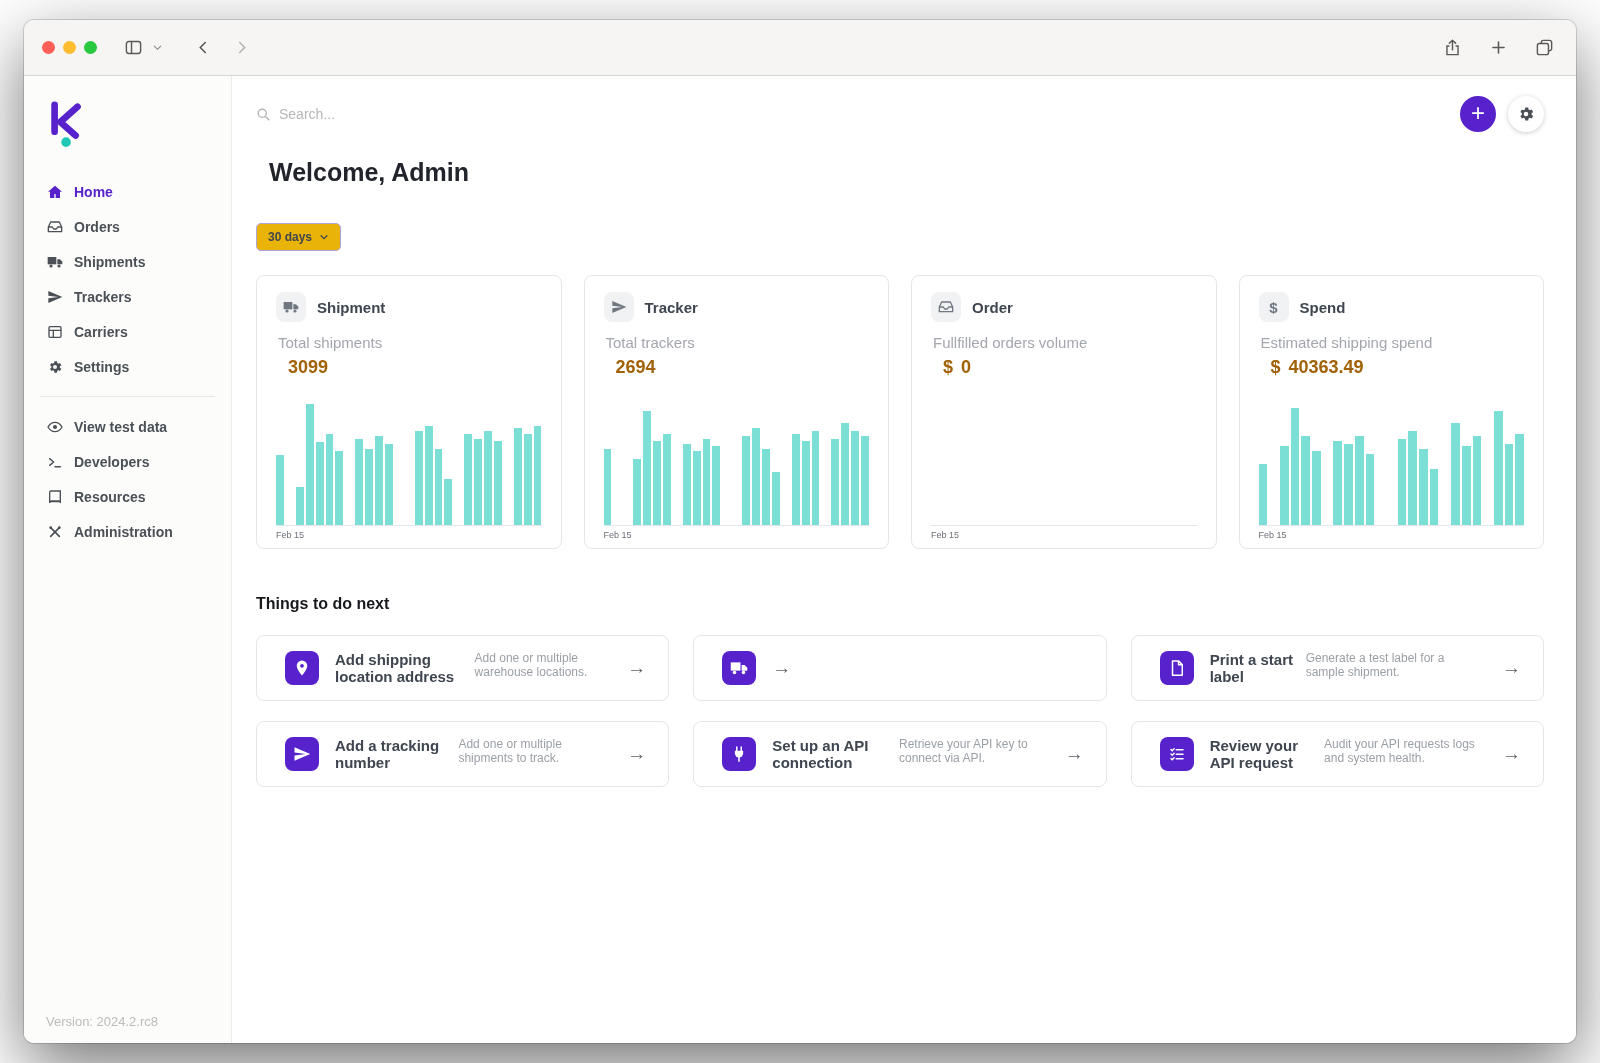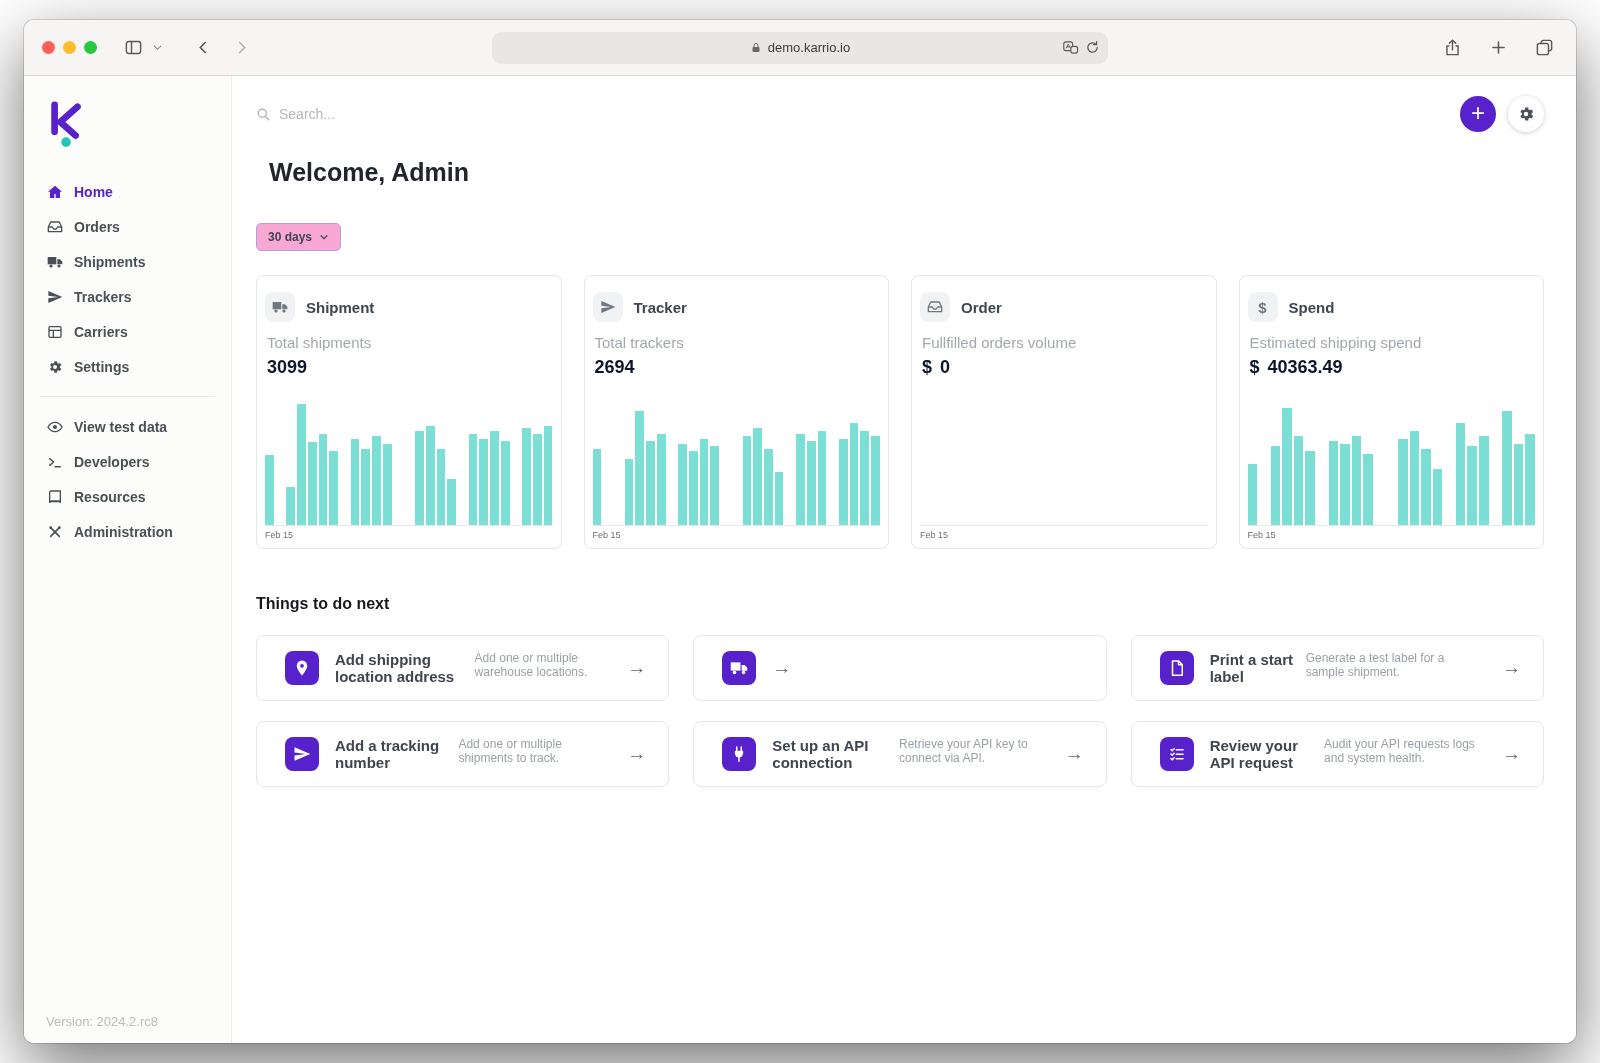--- a/index.html
+++ b/index.html
@@ -78,37 +78,37 @@
     display: flex; align-items: center; justify-content: center;
   }
   .plus-btn { background: #5722cc; color: #fff; font-size: 24px; font-weight: 400; margin-right: 12px; line-height: 1; padding-bottom: 3px; }
   .gear-btn { background: #fff; color: #4a5056; box-shadow: 0 1px 5px rgba(0,0,0,.2); }
   .gear-btn svg { width: 18px; height: 18px; }
 
   .welcome { font-size: 25px; font-weight: 700; color: #21252b; margin: 22px 13px 36px; }
 
   .period-btn {
     display: inline-flex; align-items: center; gap: 7px;
-    border: 1px solid #aaa3e0; border-radius: 5px; background: #f9a8d4;
+    border: 1px solid #aaa3e0; border-radius: 5px; background: #eab308;
     padding: 6px 11px; font-size: 12px; font-weight: 700; color: #3f4650; cursor: pointer;
   }
   .period-btn svg { width: 10px; height: 10px; }
 
   
   .stats-grid { display: grid; grid-template-columns: repeat(4, 1fr); gap: 22px; margin-top: 24px; }
-  .stat-card { border: 1px solid #e5e6e8; border-radius: 8px; background: #fff; padding: 16px 8px 8px; }
+  .stat-card { border: 1px solid #e5e6e8; border-radius: 8px; background: #fff; padding: 16px 19px 8px; }
   .stat-head { display: flex; align-items: center; gap: 11px; }
   .stat-icon-box {
     width: 30px; height: 30px; border-radius: 8px; background: #f1f2f3;
     display: flex; align-items: center; justify-content: center; color: #707780;
   }
   .stat-icon-box svg { width: 16px; height: 16px; }
   .stat-title { font-size: 15px; font-weight: 700; color: #3f4650; }
   .stat-subtitle { font-size: 15px; color: #a3a7ad; margin: 12px 0 6px 2px; }
-  .stat-value { font-size: 18px; font-weight: 700; color: #0f172a; margin-left: 2px; display: flex; align-items: center; gap: 8px; }
+  .stat-value { font-size: 18px; font-weight: 700; color: #a16207; margin-left: 12px; display: flex; align-items: center; gap: 8px; }
   .stat-value .currency { font-weight: 700; }
   .chart { margin-top: 20px; height: 128px; display: flex; align-items: flex-end; gap: 2px; border-bottom: 1px solid #e5e6e8; }
   .chart-bar { flex: 1; background: #7bdfd5; min-width: 0; }
   .chart-date { font-size: 9px; color: #6a6f76; margin-top: 4px; }
 
   
   .todo-title { font-size: 16px; font-weight: 700; color: #17191c; margin: 46px 0 22px; }
   .todo-grid { display: grid; grid-template-columns: repeat(3, 1fr); gap: 20px 24px; }
   .todo-card {
     border: 1px solid #e5e6e8; border-radius: 8px; background: #fff;
@@ -152,46 +152,20 @@
       <svg viewBox="0 0 24 24" width="17" height="17" fill="none" stroke="currentColor" stroke-width="2.2" stroke-linecap="round">
           <path d="M14.5 5l-7 7 7 7"></path>
         </svg>
     </span>
     <span class="tb-icon dim" style="margin-left:10px;">
       <svg viewBox="0 0 24 24" width="17" height="17" fill="none" stroke="currentColor" stroke-width="2.2" stroke-linecap="round">
           <path d="M9.5 5l7 7-7 7"></path>
         </svg>
     </span>
 
-    <div class="url-bar">
-      <span class="url-center">
-        <span style="display:flex;">
-          <svg viewBox="0 0 24 24" width="12" height="12" fill="#6a6965">
-              <rect x="5" y="10" width="14" height="10" rx="2"></rect>
-              <path d="M8 10V7a4 4 0 018 0v3" fill="none" stroke="#6a6965" stroke-width="2"></path>
-            </svg>
-        </span>
-        <span>demo.karrio.io</span>
-      </span>
-      <span class="url-right">
-        <span style="display:flex;">
-          <svg viewBox="0 0 24 24" width="17" height="17">
-              <rect x="2.5" y="4" width="12.5" height="12.5" rx="3" fill="none" stroke="currentColor" stroke-width="1.6"></rect>
-              <path d="M5.8 13.2l3-6 3 6M6.9 11.2h3.8" stroke="currentColor" stroke-width="1.3" fill="none"></path>
-              <rect x="12.5" y="10.5" width="9.5" height="9.5" rx="3" fill="#e9e7e4" stroke="currentColor" stroke-width="1.6"></rect>
-            </svg>
-        </span>
-        <span style="display:flex;">
-          <svg viewBox="0 0 24 24" width="15" height="15" fill="none" stroke="currentColor" stroke-width="2" stroke-linecap="round">
-              <path d="M19.5 12a7.5 7.5 0 11-2.1-5.2"></path>
-              <path d="M18.5 2.5v4.8h-4.8"></path>
-            </svg>
-        </span>
-      </span>
-    </div>
 
     <div class="tb-right">
       <span class="tb-icon">
         <svg viewBox="0 0 24 24" width="19" height="19" fill="none" stroke="currentColor" stroke-width="1.8" stroke-linecap="round">
             <path d="M12 3v12"></path>
             <path d="M8 6.5L12 3l4 3.5"></path>
             <path d="M7.5 10H5v11h14V10h-2.5"></path>
           </svg>
       </span>
       <span class="tb-icon">

